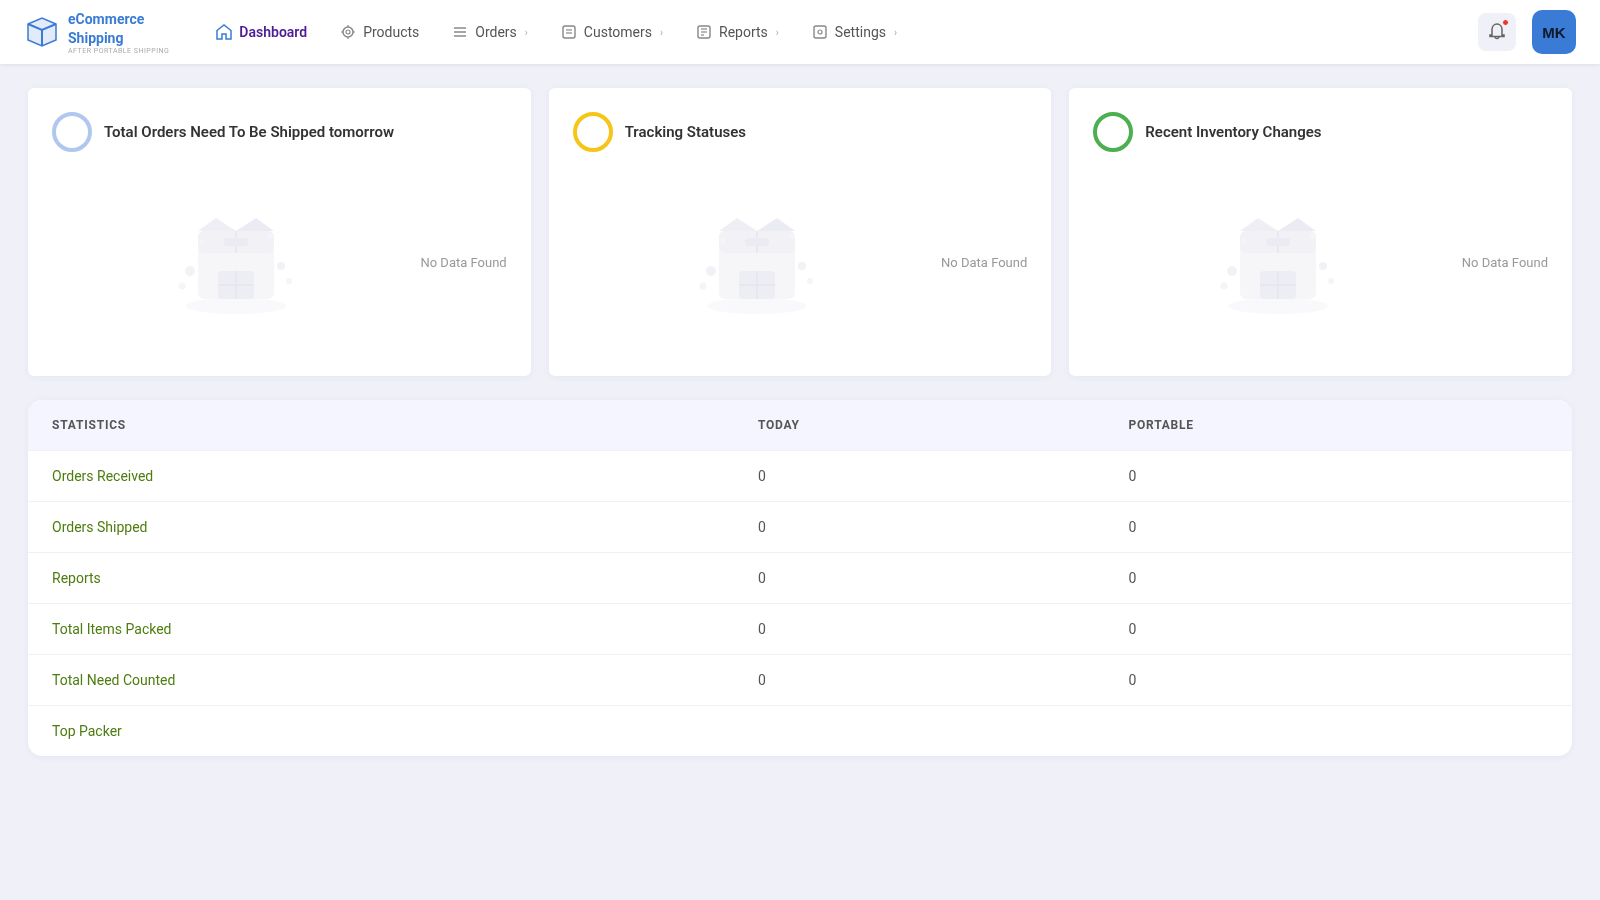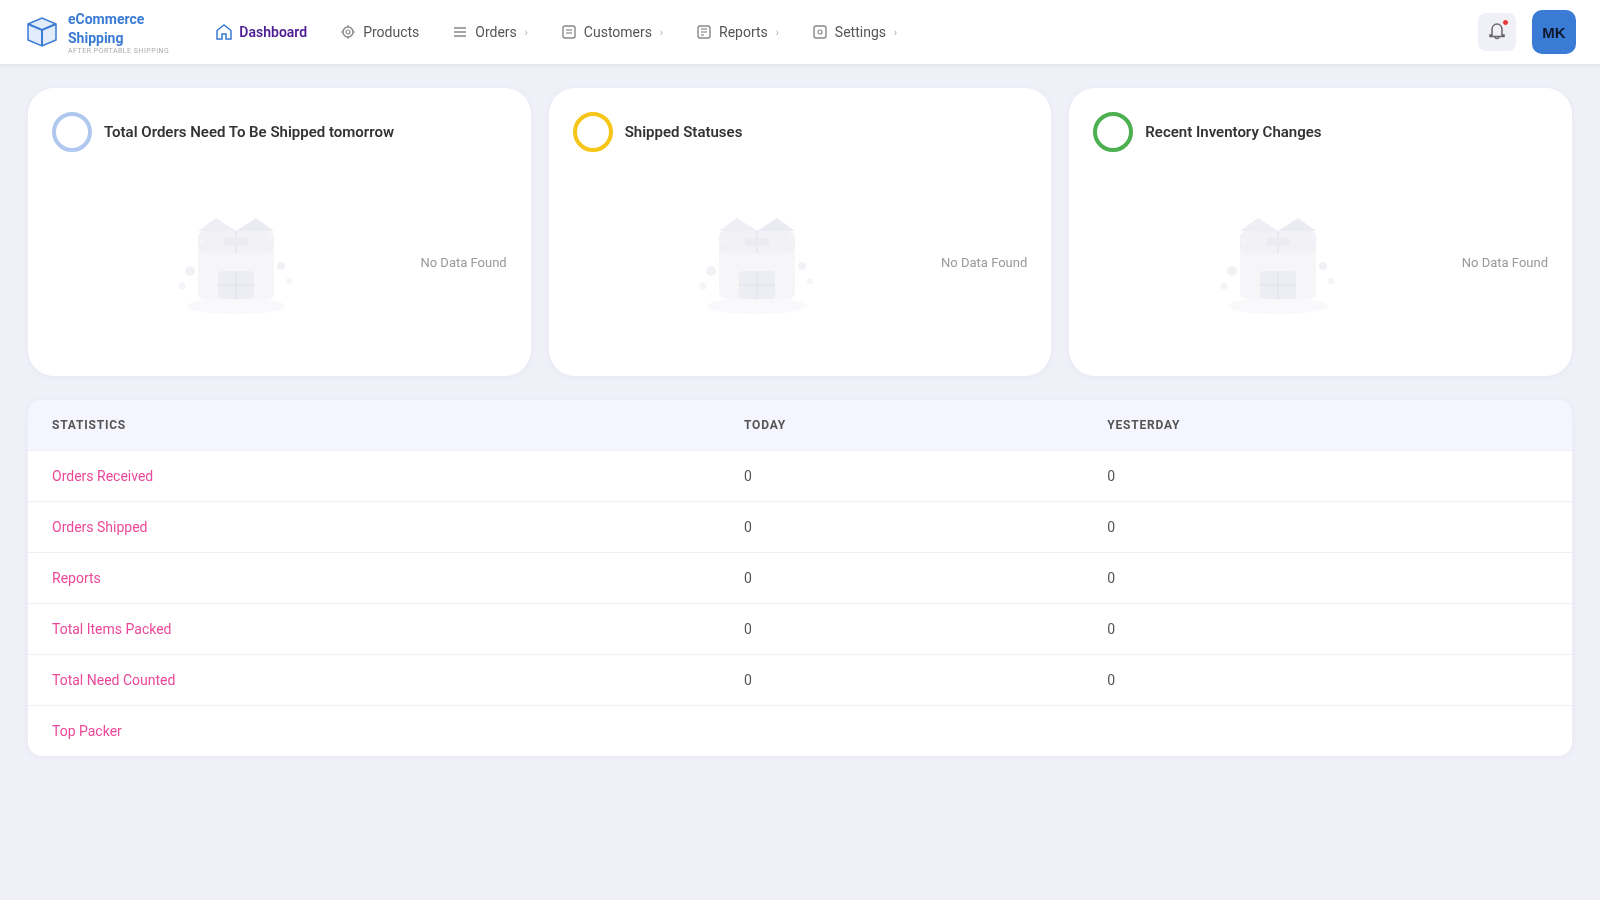--- a/index.html
+++ b/index.html
@@ -137,21 +137,21 @@
 
     
     .cards-row {
       display: grid;
       grid-template-columns: 1fr 1fr 1fr;
       gap: 18px;
       margin-bottom: 24px;
     }
     .card {
       background: #fff;
-      border-radius: 26px;
+      border-radius: 6px;
       padding: 24px;
       box-shadow: 0 1px 6px rgba(100,100,200,0.07);
       display: flex;
       flex-direction: column;
       align-items: center;
     }
     .card-header {
       display: flex;
       align-items: center;
       gap: 12px;
@@ -210,21 +210,21 @@
       padding: 18px 24px;
       font-size: 12px;
       font-weight: 700;
       color: #555;
       letter-spacing: 0.8px;
       text-align: left;
     }
     .stats-table td {
       padding: 17px 24px;
       font-size: 14px;
-      color: #ec4899;
+      color: #4d7c0f;
       border-top: 1px solid #f0f0f8;
     }
     .stats-table td:not(:first-child) {
       color: #555;
     }
 
     
     .box-icon-svg {
       display: block;
     }
@@ -367,21 +367,21 @@
           <line x1="80" y1="95" x2="80" y2="123" stroke="#b8b8d0" stroke-width="1.5"></line>
           <line x1="62" y1="109" x2="98" y2="109" stroke="#b8b8d0" stroke-width="1.5"></line>
         </svg>
         <span class="no-data-text">No Data Found</span>
       </div>
     </div>
 
     <div class="card">
       <div class="card-header">
         <div class="card-status-ring yellow"></div>
-        <span class="card-title">Shipped Statuses</span>
+        <span class="card-title">Tracking Statuses</span>
       </div>
       <div class="card-body">
         <svg class="empty-illustration box-icon-svg" viewBox="0 0 160 160" fill="none">
           <ellipse cx="80" cy="130" rx="50" ry="8" fill="#dde0f0" opacity="0.5"></ellipse>
           <rect x="42" y="55" width="76" height="68" rx="6" fill="#e8e8f0"></rect>
           <rect x="42" y="55" width="76" height="22" rx="6" fill="#d8d8e8"></rect>
           <line x1="80" y1="55" x2="80" y2="77" stroke="#c0c0d8" stroke-width="2"></line>
           <rect x="68" y="62" width="24" height="8" rx="3" fill="#c8c8d8"></rect>
           <path d="M42 55 L60 42 L80 55" fill="#d0d0e0"></path>
           <path d="M118 55 L100 42 L80 55" fill="#c8c8e0"></path>
@@ -428,21 +428,21 @@
     </div>
 
   </section>
 
   <section class="stats-section">
     <table class="stats-table">
       <thead>
         <tr>
           <th>STATISTICS</th>
           <th>TODAY</th>
-          <th>YESTERDAY</th>
+          <th>PORTABLE</th>
         </tr>
       </thead>
       <tbody id="stats-tbody">
       <tr>
       <td>Orders Received</td>
       <td>0</td>
       <td>0</td>
     </tr>
           <tr>
       <td>Orders Shipped</td>

